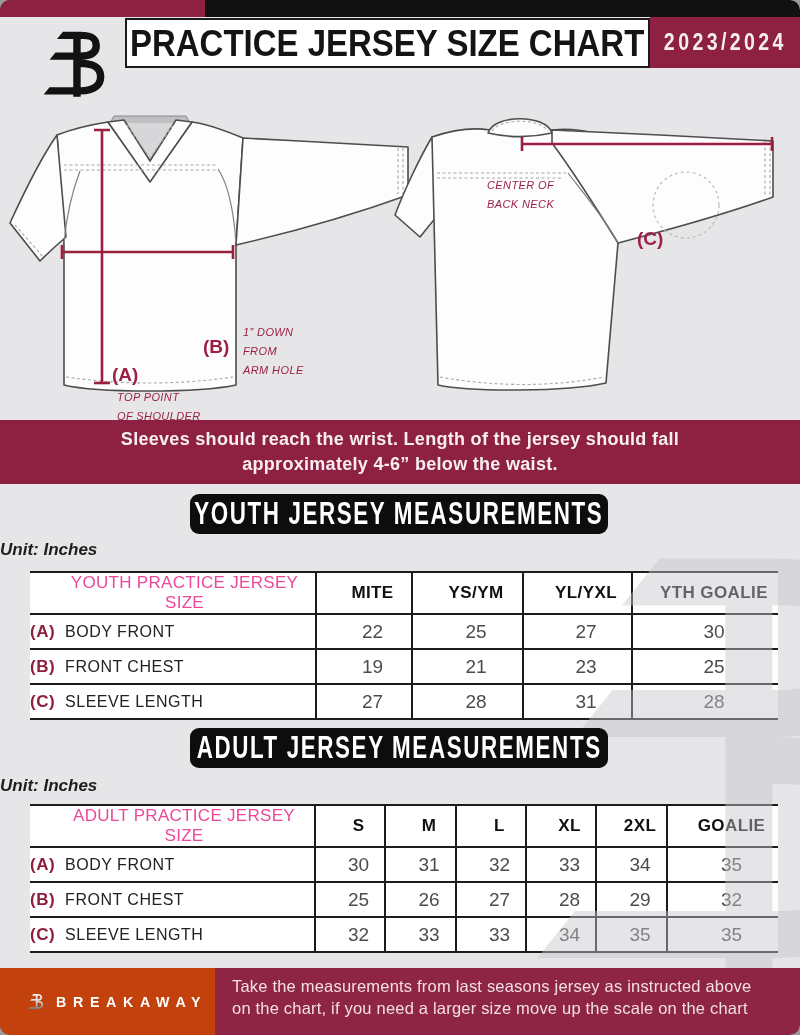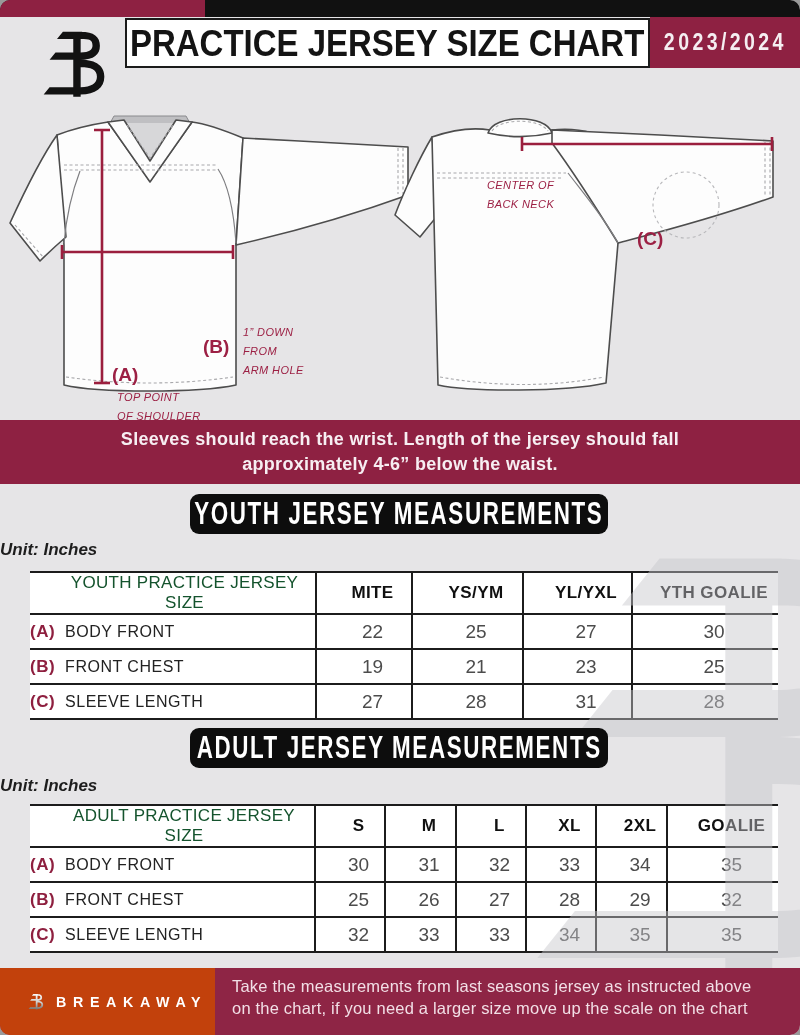--- a/index.html
+++ b/index.html
@@ -53,21 +53,21 @@
   .size-table{position:absolute;left:30px;width:748px;border-collapse:collapse;table-layout:fixed;
     background:#ffffff;z-index:1;border-bottom:2px solid #1c1c1c;}
   #youth-table{top:571px;}
   #adult-table{top:804px;}
   .size-table td{border-top:2px solid #1c1c1c;text-align:center;vertical-align:middle;
     font-size:19px;color:#4c4c4c;padding:0;}
   .size-table td + td{border-left:2px solid #1c1c1c;padding-left:17px;}
   .size-table tr{height:35px;}
   .size-table tr.head{height:39px;}
   .size-table tr.head td{font-size:17px;font-weight:700;color:#101010;letter-spacing:0.4px;}
-  .size-table tr.head td.c0{font-weight:400;color:#14532d;letter-spacing:0.3px;padding-left:24px;}
+  .size-table tr.head td.c0{font-weight:400;color:#ec4899;letter-spacing:0.3px;padding-left:24px;}
   .size-table td.c0.rowlabel{text-align:left;font-size:16px;color:#222222;letter-spacing:0.5px;}
   .size-table .key{color:#8e1f3f;font-weight:700;margin-right:10px;font-size:17px;}
 
   
   .watermark{position:absolute;left:515px;top:535px;width:430px;height:470px;z-index:4;
     opacity:0.45;pointer-events:none;}
 
   
   .footer{position:absolute;left:0;top:968px;width:800px;height:67px;background:#8e2545;z-index:6;}
   .footer-black{position:absolute;left:0;top:0;width:215px;height:67px;background:#c2410c;

